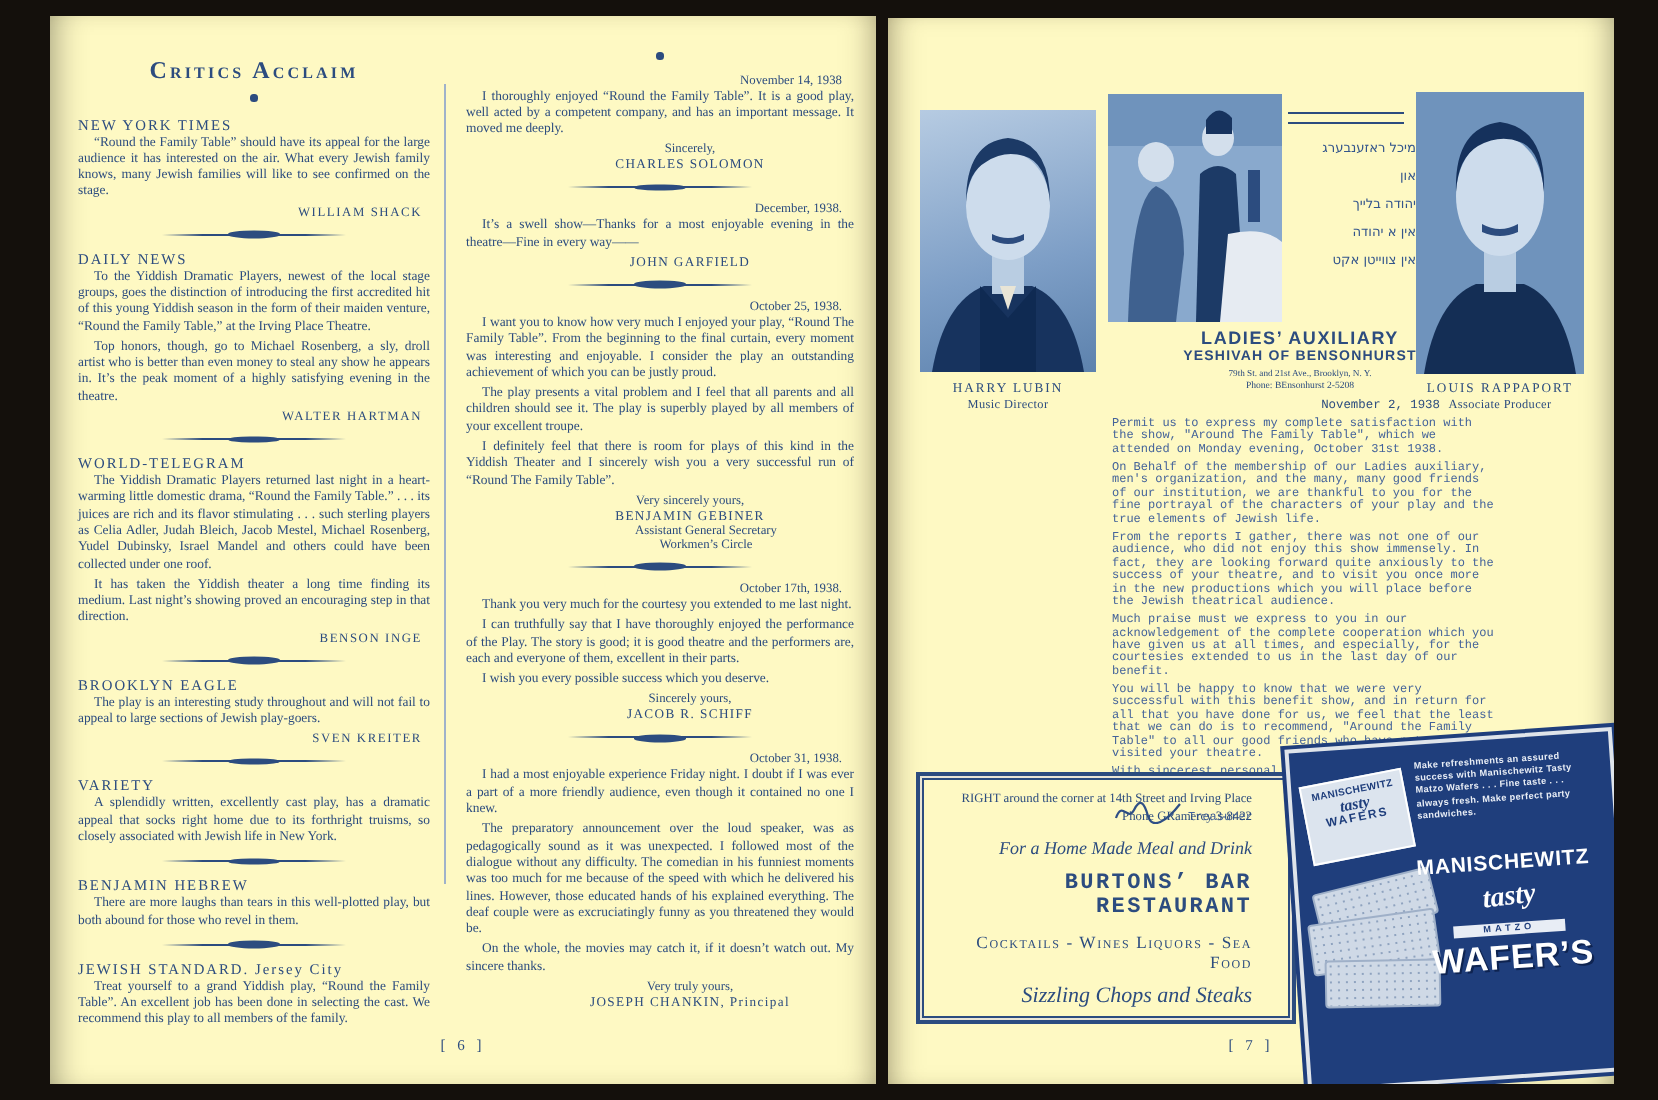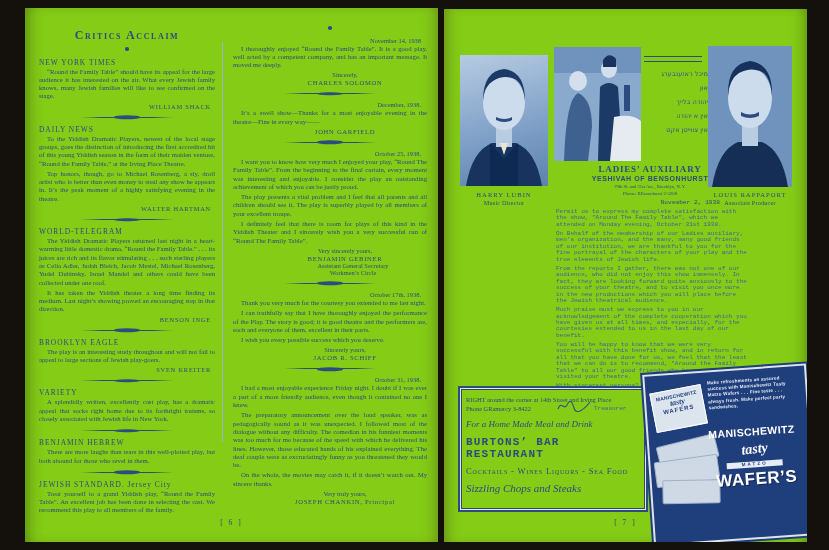--- a/index.html
+++ b/index.html
@@ -1,18 +1,18 @@
 <!DOCTYPE html>
 <html><head>
 <meta charset="utf-8">
 <style>
   html,body{margin:0;padding:0;background:#14100c;}
   .stage{position:relative;width:829px;height:550px;background:#14100c;overflow:hidden;
          font-family:"Liberation Serif","DejaVu Serif",serif;color:#2c4c7f;}
-  .page{position:absolute;background:#84cc16;overflow:hidden;}
+  .page{position:absolute;background:#fef9c3;overflow:hidden;}
   .page-left{left:25px;top:8px;width:413px;height:534px;
     box-shadow:inset 14px 0 18px -14px rgba(0,0,0,.45), inset -10px 0 16px -10px rgba(60,50,30,.5);}
   .page-right{left:444px;top:9px;width:363px;height:533px;
     box-shadow:inset 10px 0 16px -10px rgba(60,50,30,.55), inset -12px 0 16px -12px rgba(0,0,0,.4);}
   
   .col1{position:absolute;left:14px;top:20px;width:176px;}
   .col2{position:absolute;left:208px;top:14px;width:194px;}
   .colrule{position:absolute;left:197px;top:34px;width:1px;height:400px;background:#9fb2ca;}
   .sec-title{font-variant:small-caps;font-size:12px;letter-spacing:1.6px;text-align:center;font-weight:600;}
   .title-dot{width:3.5px;height:3.5px;border-radius:50%;background:#2c4c7f;margin:4px auto 7px;}
@@ -32,36 +32,36 @@
   
   .photo{position:absolute;background:linear-gradient(165deg,#b6cbe2,#7d9ec6 60%,#5d82ad);}
   .photo svg{display:block;}
   .cap{position:absolute;text-align:center;font-size:6.6px;letter-spacing:1px;}
   .cap .role{display:block;font-size:6.2px;letter-spacing:.2px;margin-top:1px;}
   .dbl-rule{position:absolute;left:200px;top:47px;width:58px;height:4px;
      border-top:1px solid #2c4c7f;border-bottom:1px solid #2c4c7f;}
   .yiddish{position:absolute;left:190px;top:58px;width:74px;text-align:right;direction:rtl;
      font-family:"DejaVu Sans",sans-serif;font-size:6.6px;line-height:14px;color:#33558c;}
   .letterhead{position:absolute;left:108px;top:155px;width:196px;text-align:center;}
-  .lh1{font-family:Liberation Serif, serif;font-weight:bold;font-size:9px;letter-spacing:.8px;}
+  .lh1{font-family:Liberation Sans, sans-serif;font-weight:bold;font-size:9px;letter-spacing:.8px;}
   .lh2{font-family:"Liberation Sans",sans-serif;font-weight:bold;font-size:7px;letter-spacing:.6px;margin-top:1px;}
   .lh3{font-size:4.6px;margin-top:1.5px;}
   .lh4{font-size:4.8px;margin-top:2px;}
   .lh-date{font-family:"Liberation Mono","DejaVu Sans Mono",monospace;font-size:6.2px;margin:3px 28px 0 0;text-align:right;}
   .tletter{position:absolute;left:112px;top:200px;width:193px;color:#44639a;
      font-family:"Liberation Mono","DejaVu Sans Mono",monospace;}
   .tletter p{font-size:6px;line-height:1.08;margin:0 0 2.5px;}
   .sigrow{display:flex;justify-content:space-between;align-items:flex-end;margin-top:3px;font-size:6px;}
   .sig-left{display:flex;align-items:flex-end;gap:2px;}
   .sig-right{text-align:right;}
   .scribble{display:inline-block;vertical-align:bottom;}
   
   .burtons{position:absolute;left:14px;top:377px;width:190px;height:126px;border:2px solid #2c4c7f;
      box-shadow:inset 0 0 0 1px #e9e5d6, inset 0 0 0 2px #2c4c7f;
-     text-align:left;padding:8px 6px;box-sizing:border-box;}
+     text-align:right;padding:8px 20px;box-sizing:border-box;}
   .b1{font-size:6.4px;}
   .b2{font-size:6.4px;margin-top:2px;}
   .b3{font-style:italic;font-size:9px;margin-top:7px;}
   .b4{font-weight:bold;font-size:11px;letter-spacing:1.2px;margin-top:7px;font-family:Liberation Mono, monospace;}
   .b5{font-variant:small-caps;font-size:8.6px;letter-spacing:.8px;margin-top:6px;}
   .b6{font-style:italic;font-size:11px;margin-top:6px;}
   
   .mani{position:absolute;left:204px;top:360px;width:160px;height:168px;background:#1f3e7c;
      transform:rotate(-4deg);border:2px solid #dfe4ea;box-shadow:0 0 0 2px #1f3e7c;color:#fff;}
   .mani-blurb{position:absolute;left:62px;top:8px;width:92px;font-family:"Liberation Sans",sans-serif;

